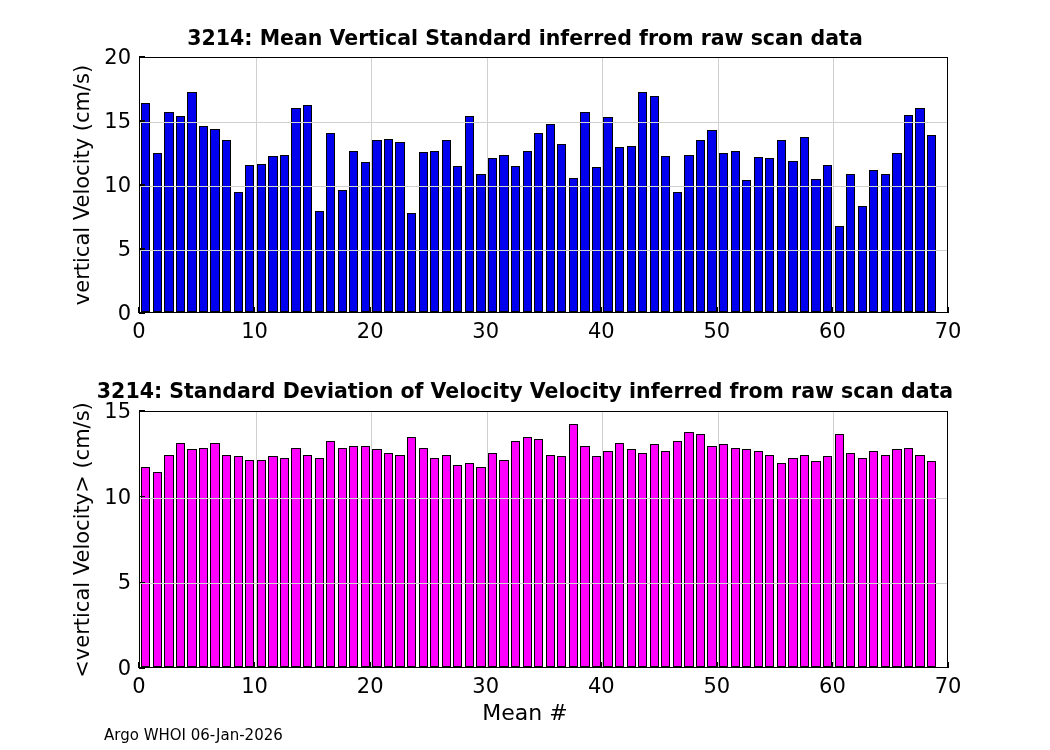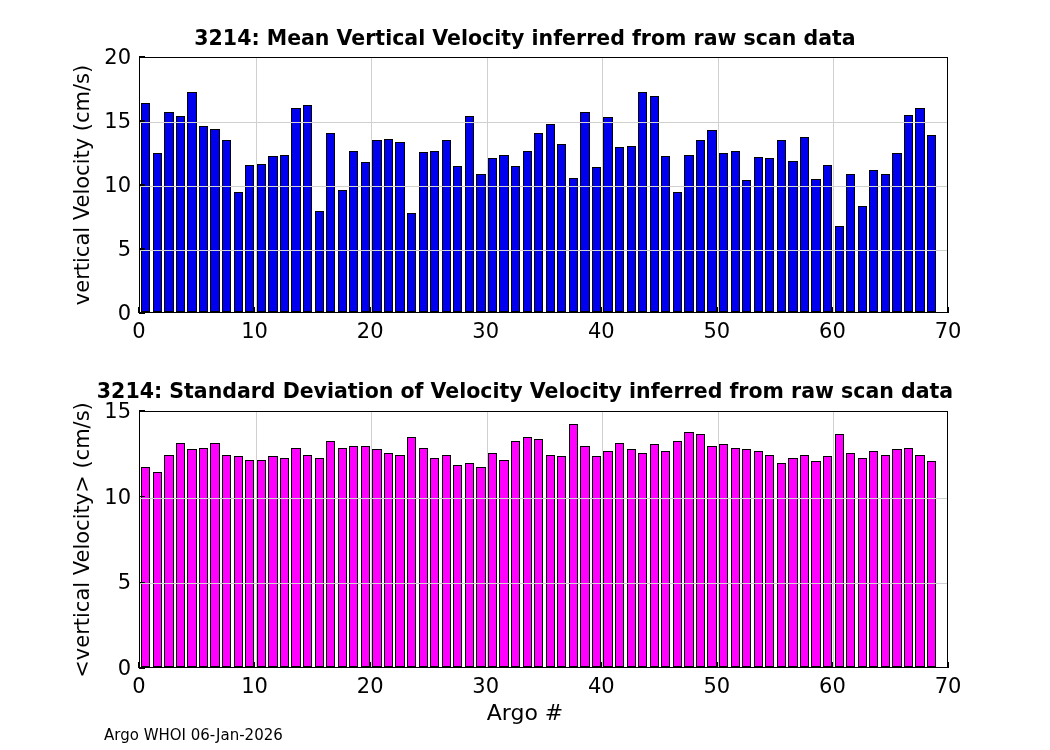--- a/index.html
+++ b/index.html
@@ -64,21 +64,21 @@
   .footer{
     position:absolute;color:#000;font-size:15px;white-space:nowrap;
   }
 </style>
 </head>
 <body>
 
 <div class="figure">
 
   <div class="panel" id="panel1">
-    <div class="title" id="title1" style="font-size: 20.5px; top: 26px; left: 0px; width: 1050px;">3214: Mean Vertical Velocity inferred from raw scan data</div>
+    <div class="title" id="title1" style="font-size: 20.5px; top: 26px; left: 0px; width: 1050px;">3214: Mean Vertical Standard inferred from raw scan data</div>
 
     <div class="axlabel ylabel" id="ylabel1" style="font-size: 21px; left: 82px; top: 185px; transform: rotate(-90deg) translate(-50%, -50%);">vertical Velocity (cm/s)</div>
 
     <div class="plotbox" id="plot1" style="left: 139px; top: 57px; width: 809px; height: 256px;">
       <div class="bars" id="bars1">
           <div class="bar blue" style="left: 1.15571px; width: 9.24571px; height: 208.64px;"></div>
           <div class="bar blue" style="left: 12.7129px; width: 9.24571px; height: 158.72px;"></div>
           <div class="bar blue" style="left: 24.27px; width: 9.24571px; height: 199.68px;"></div>
           <div class="bar blue" style="left: 35.8271px; width: 9.24571px; height: 195.84px;"></div>
           <div class="bar blue" style="left: 47.3843px; width: 9.24571px; height: 220.16px;"></div>
@@ -293,18 +293,18 @@
         <div class="tick y" style="left: 139px; top: 667.3px;"></div>
         <div class="ticklabel y" style="left: 93px; width: 38px; top: 668px;">0</div>
         <div class="tick y" style="left: 139px; top: 581.633px;"></div>
         <div class="ticklabel y" style="left: 93px; width: 38px; top: 582.333px;">5</div>
         <div class="tick y" style="left: 139px; top: 495.967px;"></div>
         <div class="ticklabel y" style="left: 93px; width: 38px; top: 496.667px;">10</div>
         <div class="tick y" style="left: 139px; top: 410.3px;"></div>
         <div class="ticklabel y" style="left: 93px; width: 38px; top: 411px;">15</div>
       </div>
 
-    <div class="axlabel" id="xlabel2" style="font-size: 22px; left: 0px; width: 1050px; text-align: center; top: 700px;">Argo #</div>
+    <div class="axlabel" id="xlabel2" style="font-size: 22px; left: 0px; width: 1050px; text-align: center; top: 700px;">Mean #</div>
   </div>
 
   <div class="footer" id="footer" style="left: 104px; top: 726px; text-align: center;">Argo WHOI 06-Jan-2026</div>
 
 </div>
 
 </body></html>

